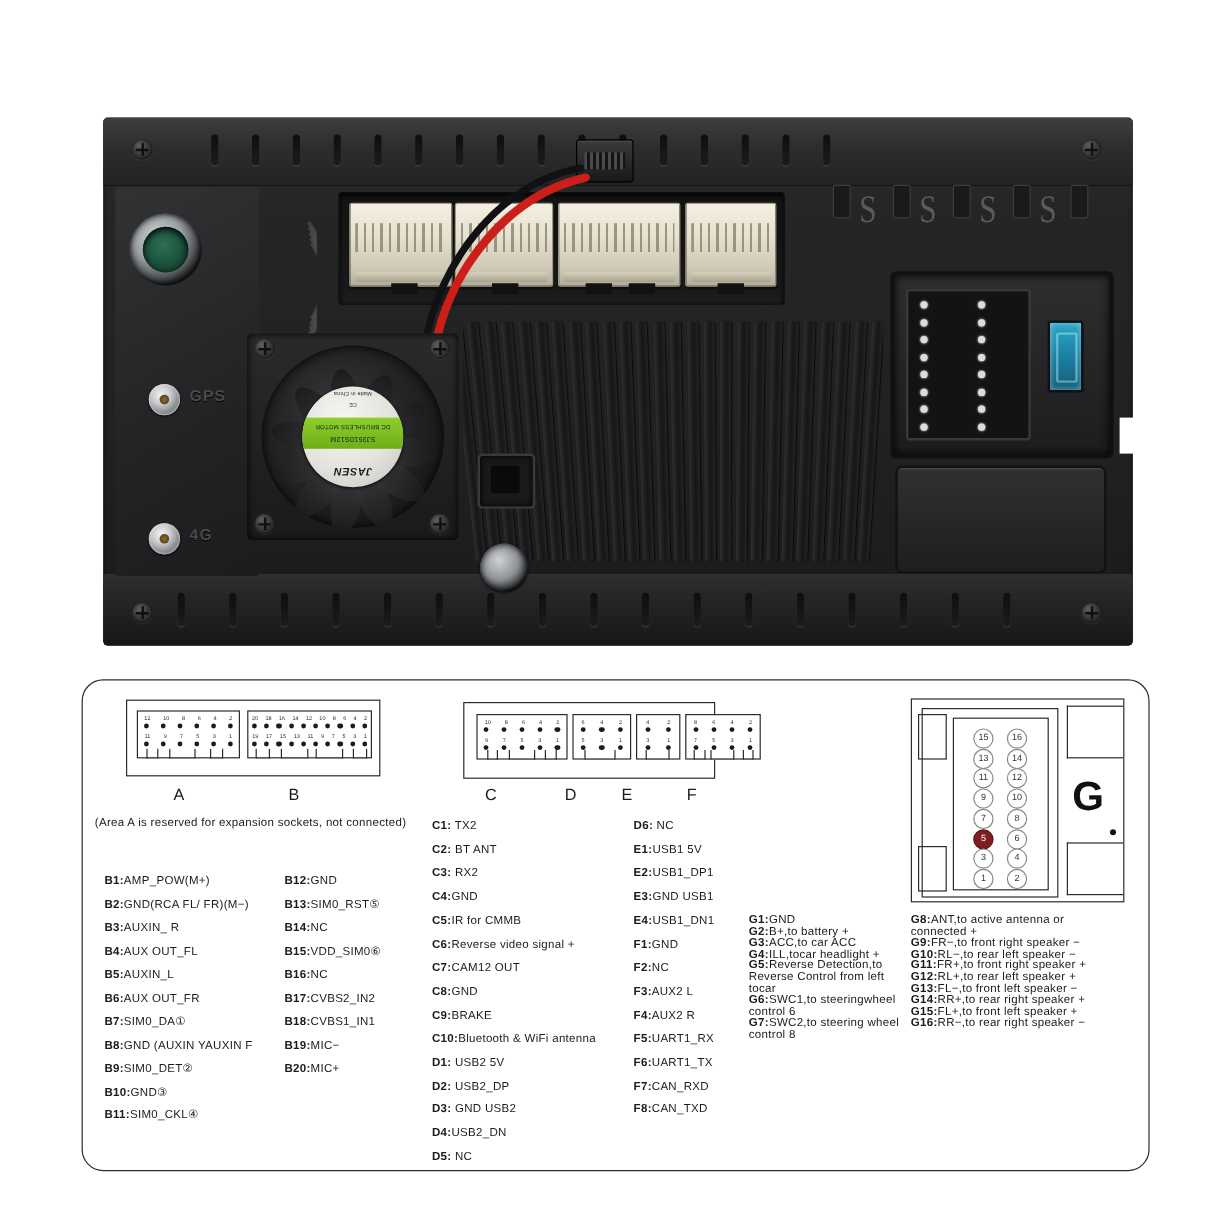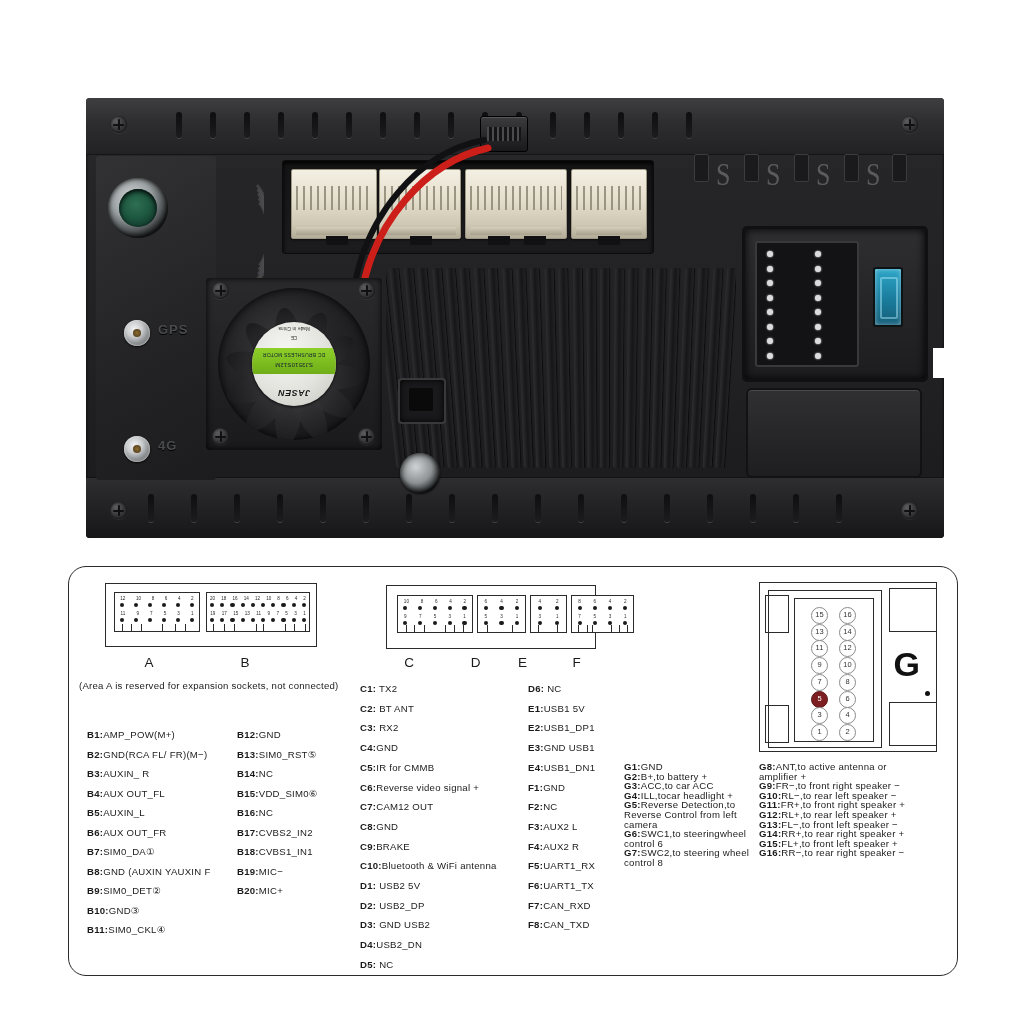--- a/index.html
+++ b/index.html
@@ -792,29 +792,29 @@
         <div class="row"><b>F7:</b>CAN_RXD</div>
         <div class="row"><b>F8:</b>CAN_TXD</div>
       </div>
     <div class="pinlist tight" style="left:555px; top:195px; line-height:17.5px;">
         <div class="row"><b>G1:</b>GND</div>
         <div class="row"><b>G2:</b>B+,to battery +</div>
         <div class="row"><b>G3:</b>ACC,to car ACC</div>
         <div class="row"><b>G4:</b>ILL,tocar headlight +</div>
         <div class="row"><b>G5:</b>Reverse Detection,to</div>
         <div class="row">Reverse Control from left</div>
-        <div class="row">camera</div>
+        <div class="row">tocar</div>
         <div class="row"><b>G6:</b>SWC1,to steeringwheel</div>
         <div class="row">control 6</div>
         <div class="row"><b>G7:</b>SWC2,to steering wheel</div>
         <div class="row">control 8</div>
       </div>
     <div class="pinlist tight" style="left:690px; top:195px; line-height:17.5px;">
         <div class="row"><b>G8:</b>ANT,to active antenna or</div>
-        <div class="row">amplifier +</div>
+        <div class="row">connected +</div>
         <div class="row"><b>G9:</b>FR−,to front right speaker −</div>
         <div class="row"><b>G10:</b>RL−,to rear left speaker −</div>
         <div class="row"><b>G11:</b>FR+,to front right speaker +</div>
         <div class="row"><b>G12:</b>RL+,to rear left speaker +</div>
         <div class="row"><b>G13:</b>FL−,to front left speaker −</div>
         <div class="row"><b>G14:</b>RR+,to rear right speaker +</div>
         <div class="row"><b>G15:</b>FL+,to front left speaker +</div>
         <div class="row"><b>G16:</b>RR−,to rear right speaker −</div>
       </div>
 

